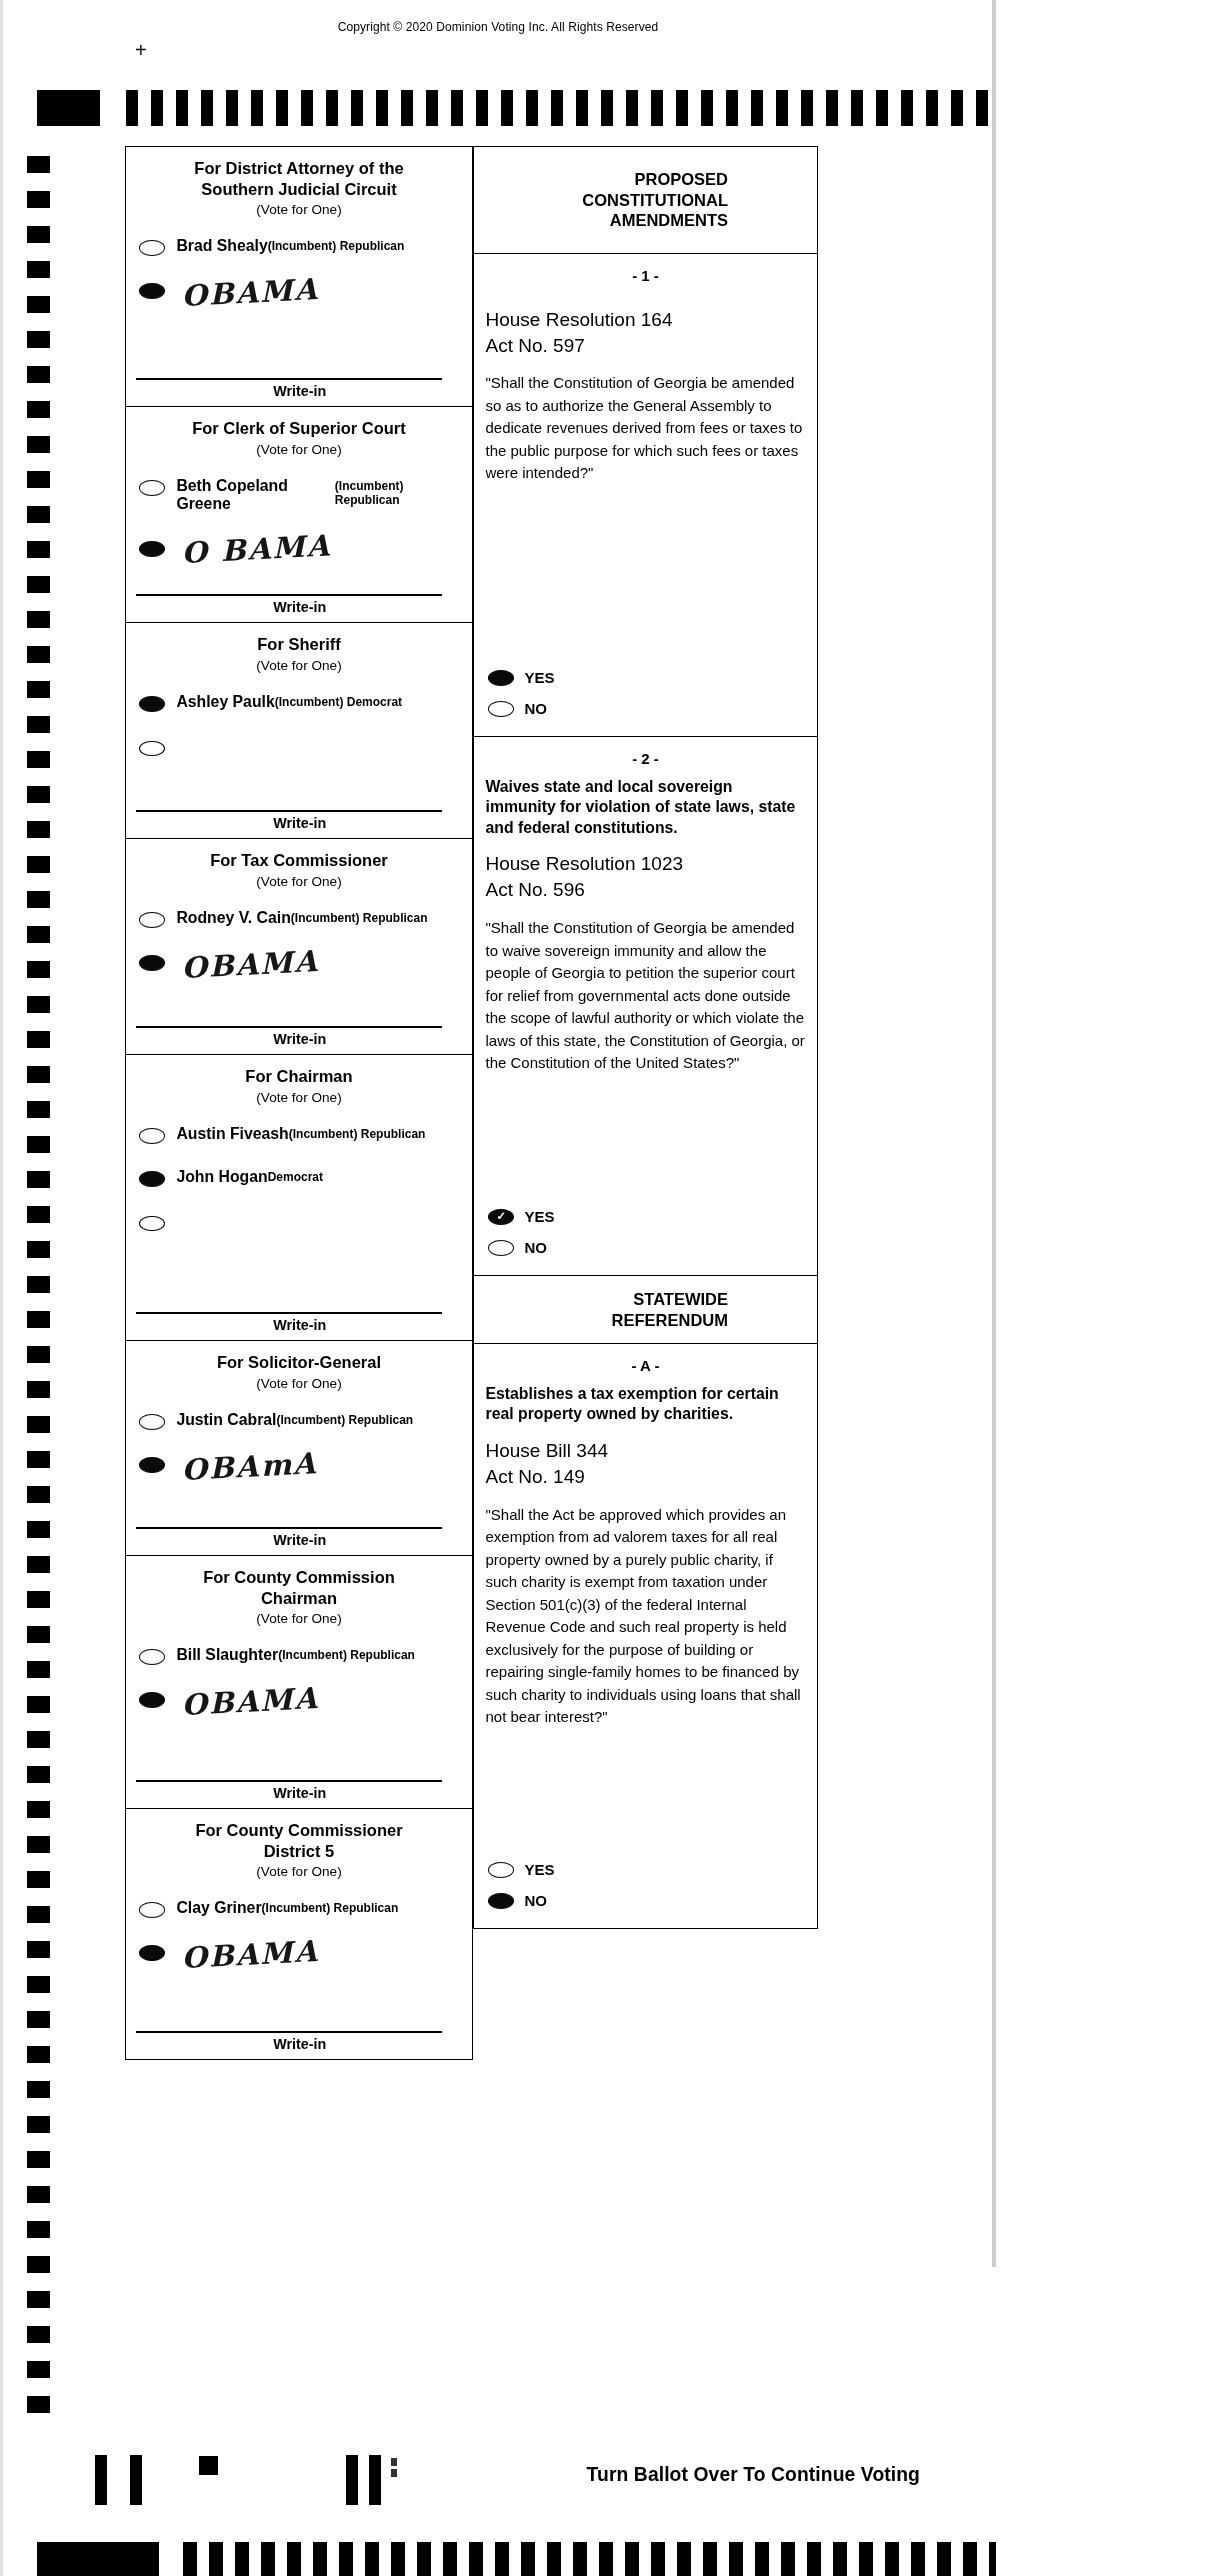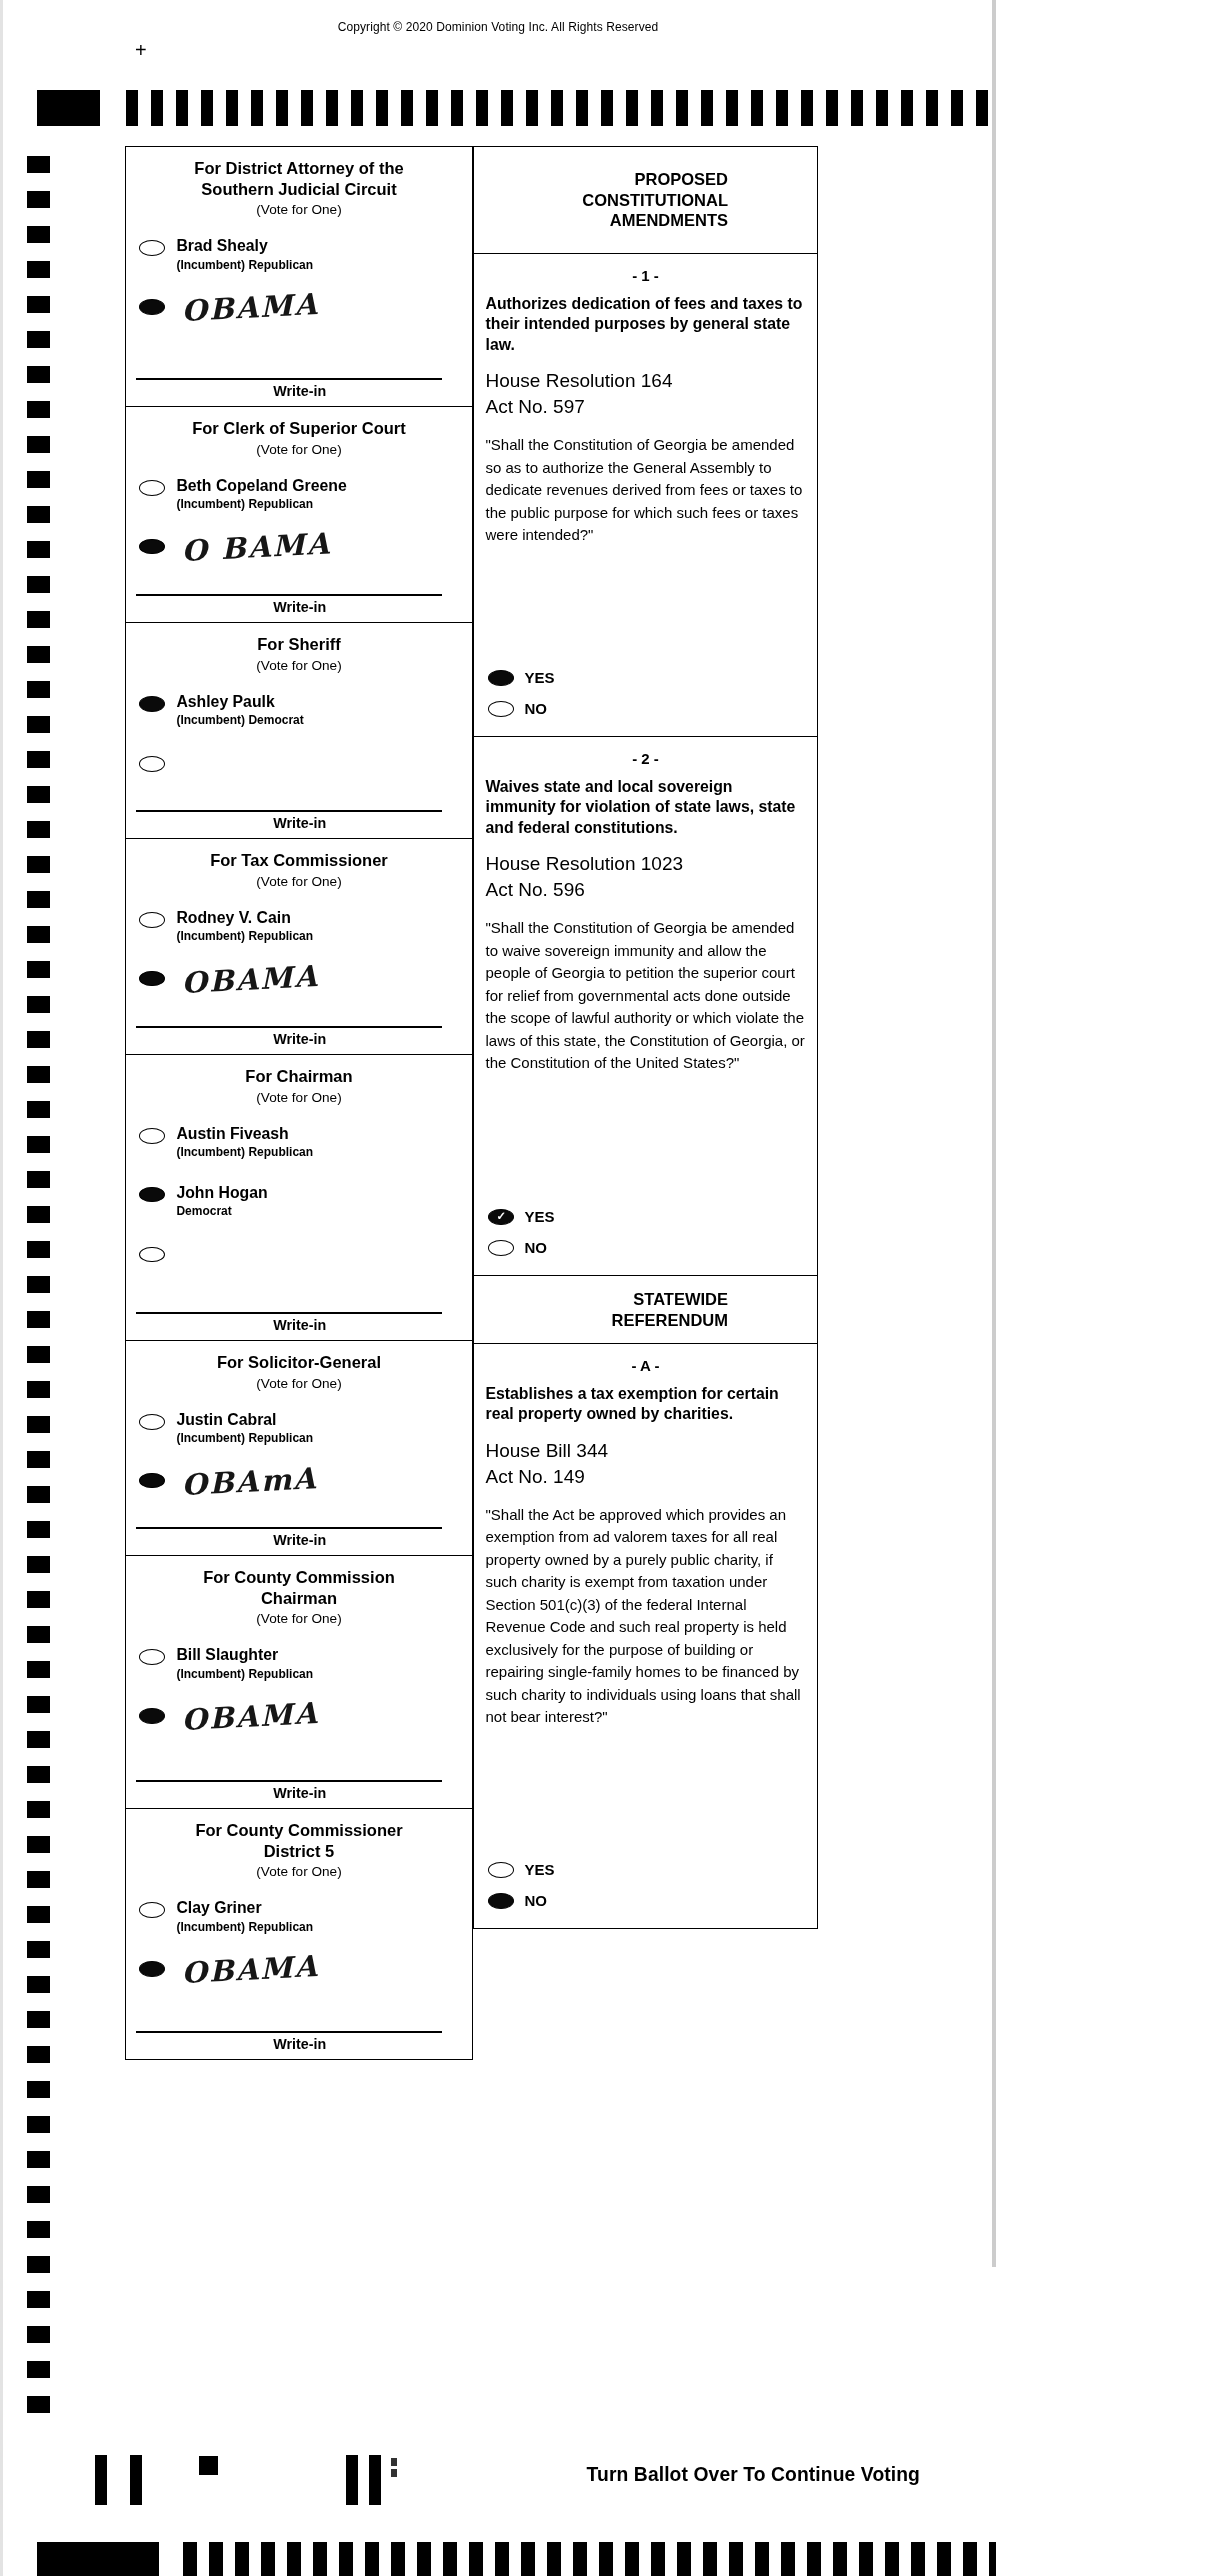--- a/index.html
+++ b/index.html
@@ -59,21 +59,21 @@
   .cand { display:flex; align-items:flex-start; margin:20px 0 4.3px; }
   .cand.empty-row { margin:21.5px 0 10px; }
   .oval {
     flex:0 0 auto; width:26px; height:15.8px;
     border:1.8px solid #000; border-radius:50%;
     margin:2.9px 11.5px 0 2.9px; background:#fff;
   }
   .oval.filled { background:#0a0a0a; }
   .oval.checked::after { content:"✓"; color:#fff; display:block; text-align:center;
     font-size:11.5px; line-height:13px; font-weight:bold; }
-  .cand-text { display:flex; flex-direction:column; }
+  .cand-text { display:flex; flex-direction:row; }
   .cand-name { font-weight:bold; font-size:15.8px; line-height:1.15; }
   .cand-detail { font-weight:bold; font-size:12px; margin-top:2.1px; }
   .handwriting {
     font-family:"DejaVu Serif", serif; font-style:italic; font-weight:bold;
     font-size:29px; line-height:1; color:#161616;
     transform:rotate(-3deg) skewX(-4deg); transform-origin:left bottom;
     letter-spacing:2.1px; margin:1.4px 0 0 7.2px; display:inline-block;
   }
   .writein-rule { margin-top:auto; width:94%; border-top:2.1px solid #000; }
   .writein-label { font-weight:bold; font-size:14.3px; padding:2.9px 0 7.2px 1.4px;text-align:center; }
@@ -304,21 +304,20 @@
   </main>
 
   <aside class="col-right">
 
     <section class="rhead rh1">
       <div class="rhead-text">PROPOSED CONSTITUTIONAL AMENDMENTS</div>
     </section>
 
     <section class="measure rm1">
       <div class="measure-number">- 1 -</div>
-      <div class="measure-summary">Authorizes dedication of fees and taxes to their intended purposes by general state law.</div>
       <div class="measure-ref">
         <div>House Resolution 164</div>
         <div>Act No. 597</div>
       </div>
       <div class="measure-question">"Shall the Constitution of Georgia be amended so as to authorize the General Assembly to dedicate revenues derived from fees or taxes to the public purpose for which such fees or taxes were intended?"</div>
       <div class="choices">
         <div class="choice">
           <span class="oval filled"></span>
           <span class="choice-label">YES</span>
         </div>

